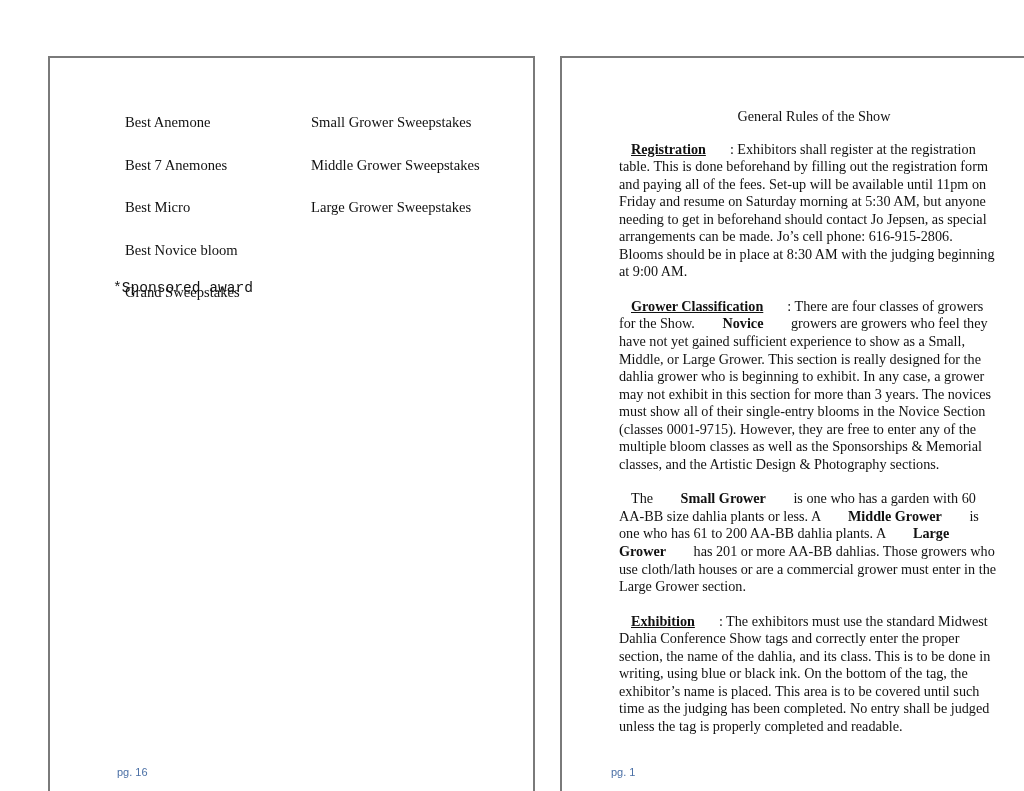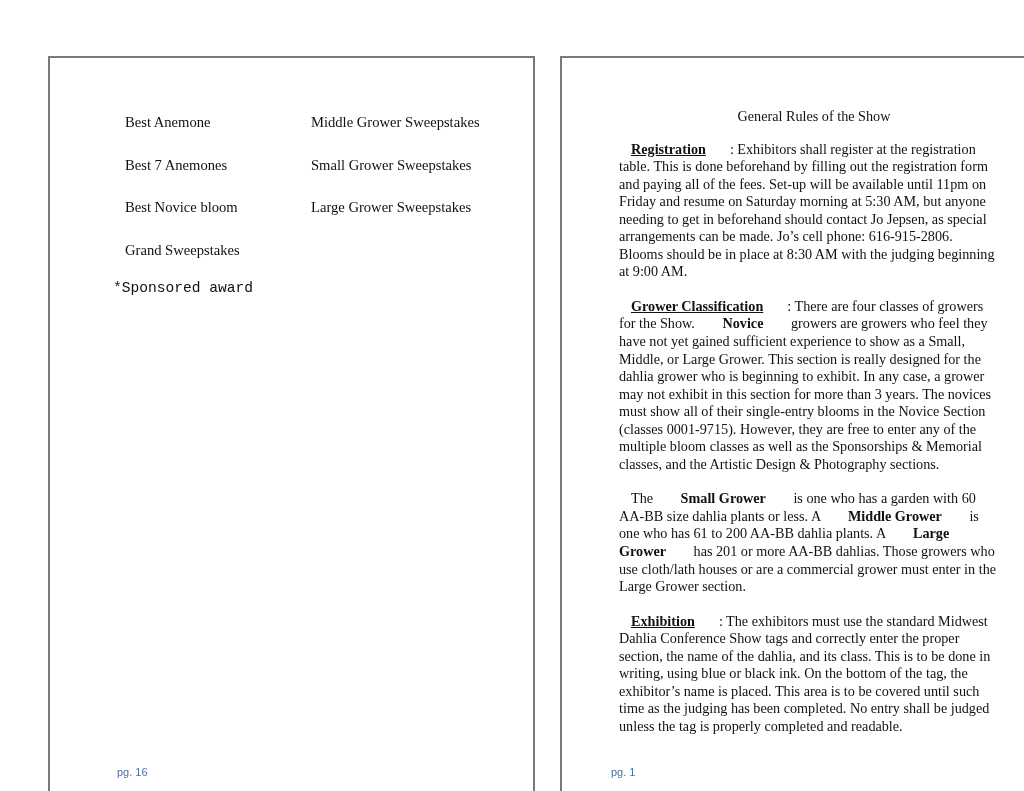--- a/index.html
+++ b/index.html
@@ -36,26 +36,27 @@
     .para .heading { font-weight: bold; text-decoration: underline; }
     .para b { font-weight: bold; }
   </style>
 </head>
 <body>
 
 <div class="page" id="page-left">
   <div class="awards col1">
     <span class="award">Best Anemone</span>
     <span class="award">Best 7 Anemones</span>
+    <span class="award">Best Micro</span>
     <span class="award">Best Novice bloom</span>
     <span class="award">Grand Sweepstakes</span>
   </div>
   <div class="awards col2">
+    <span class="award">Small Grower Sweepstakes</span>
     <span class="award">Middle Grower Sweepstakes</span>
-    <span class="award">Small Grower Sweepstakes</span>
     <span class="award">Large Grower Sweepstakes</span>
   </div>
   <div class="sponsored">*Sponsored award</div>
   <div class="pagenum">pg. 16</div>
 </div>
 
 <div class="page" id="page-right">
   <div class="rules">
     <div class="rules-title">General Rules of the Show</div>
 

